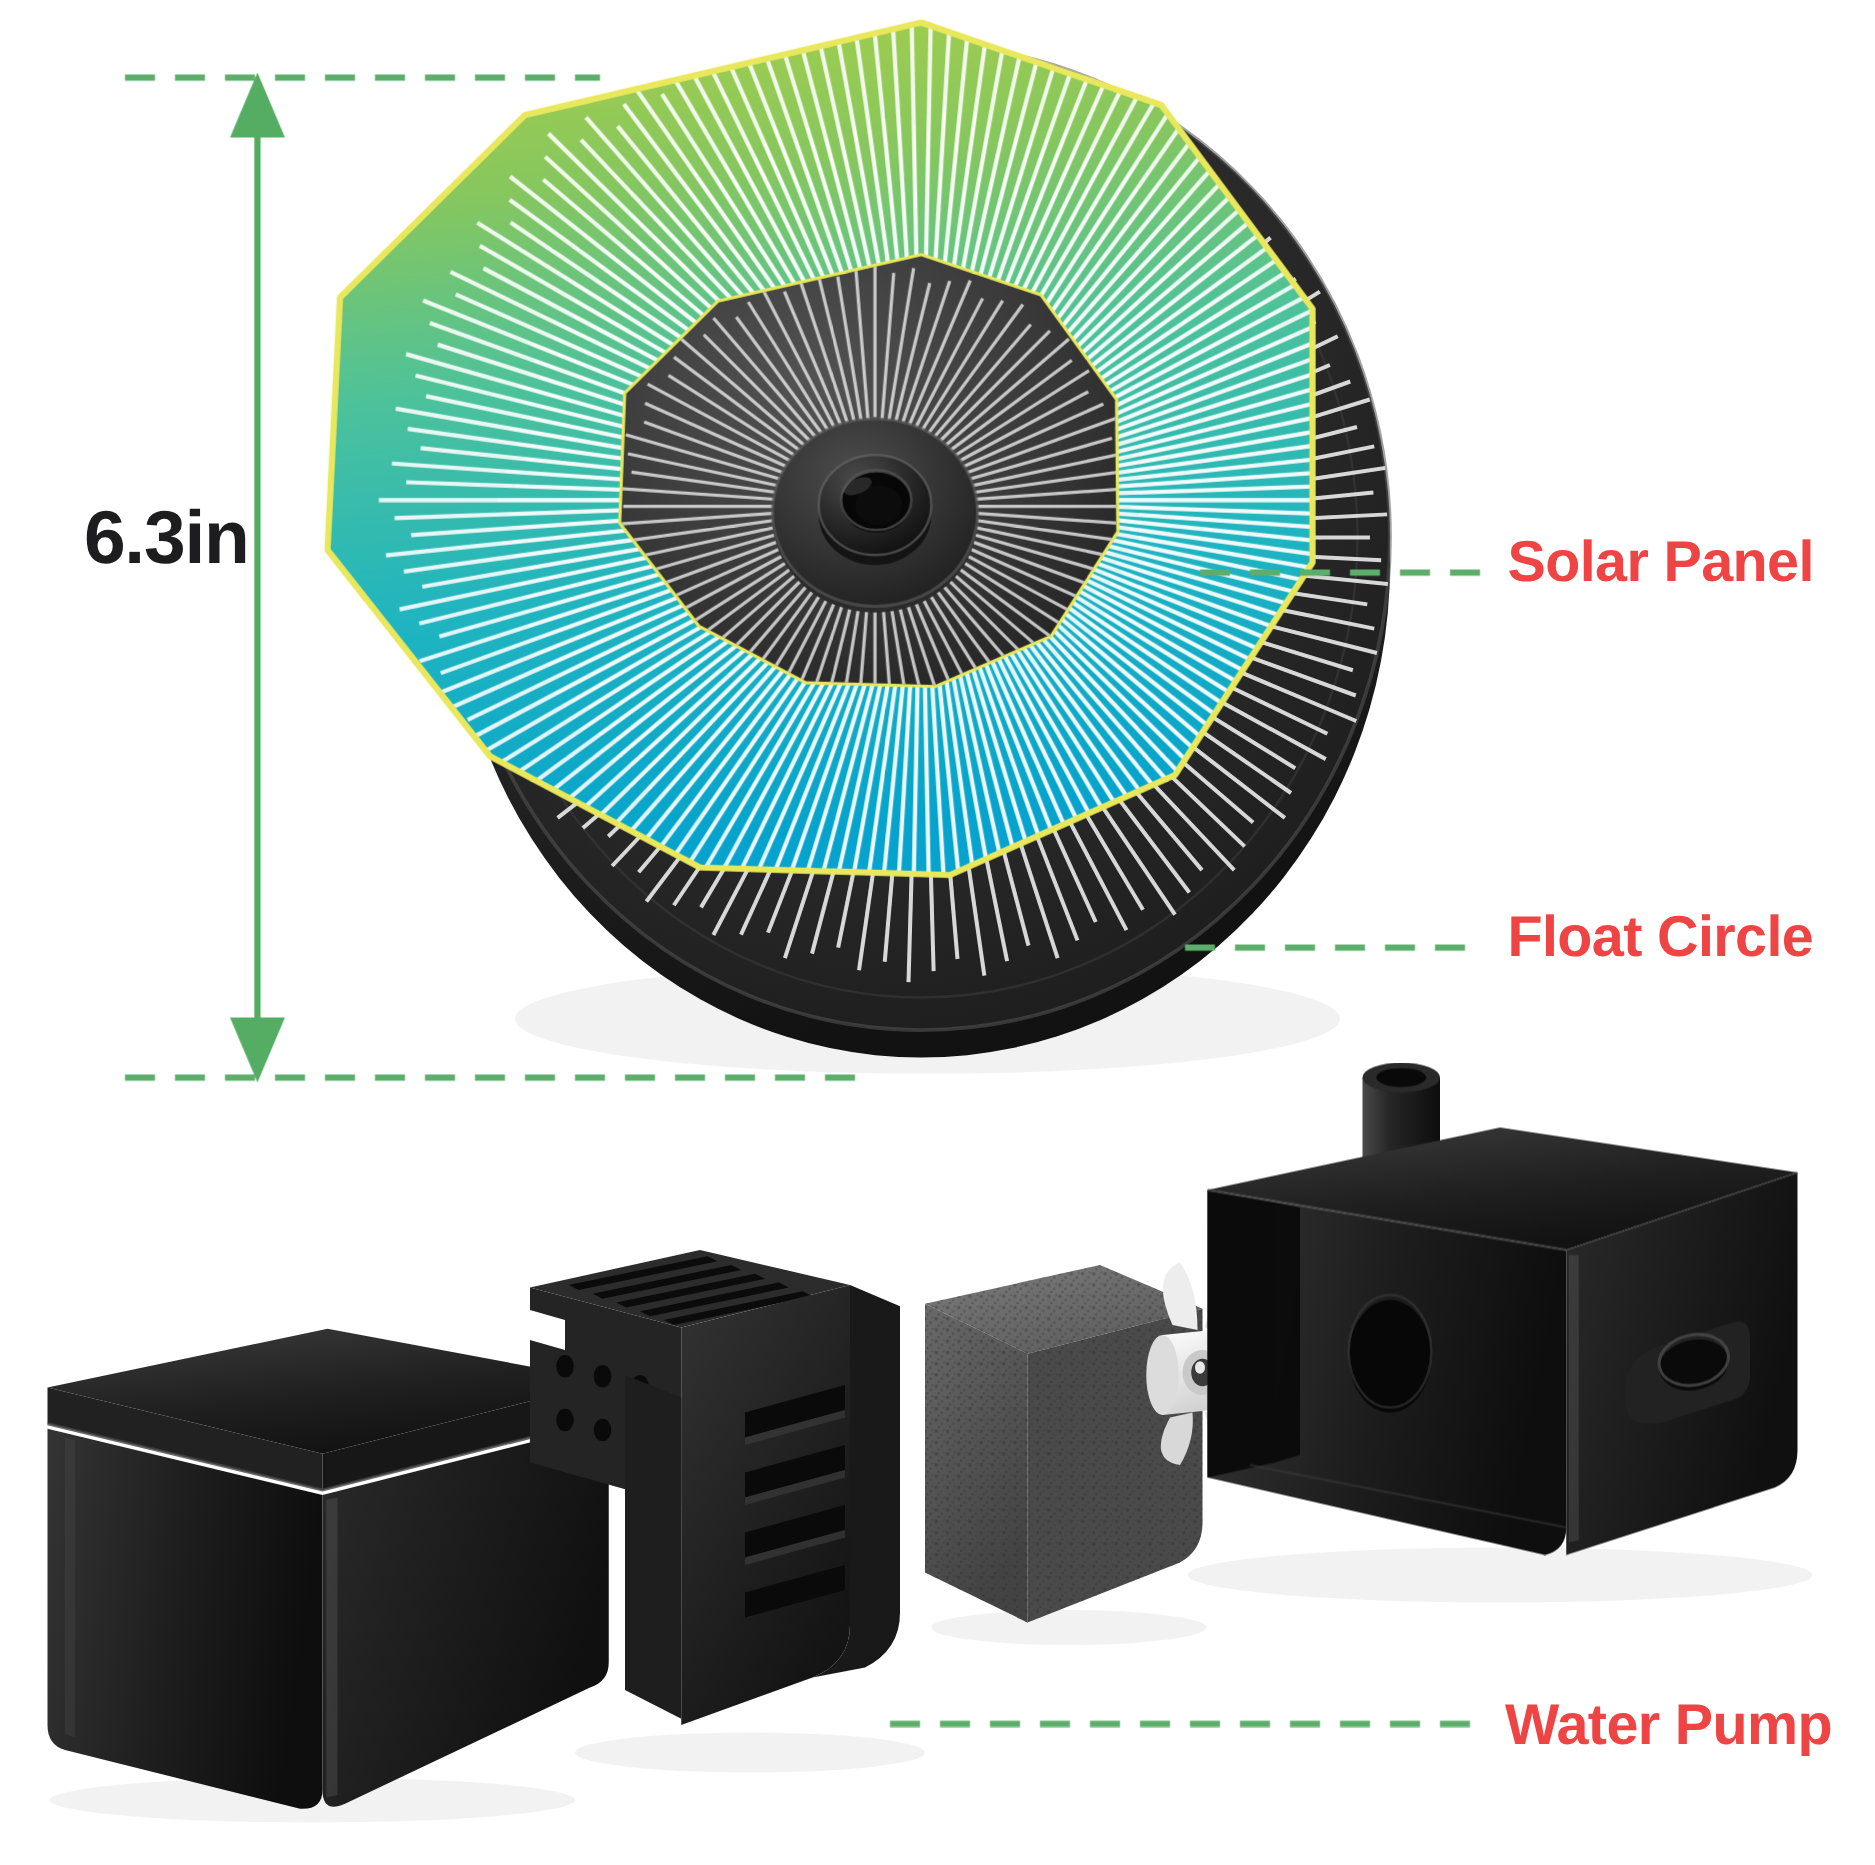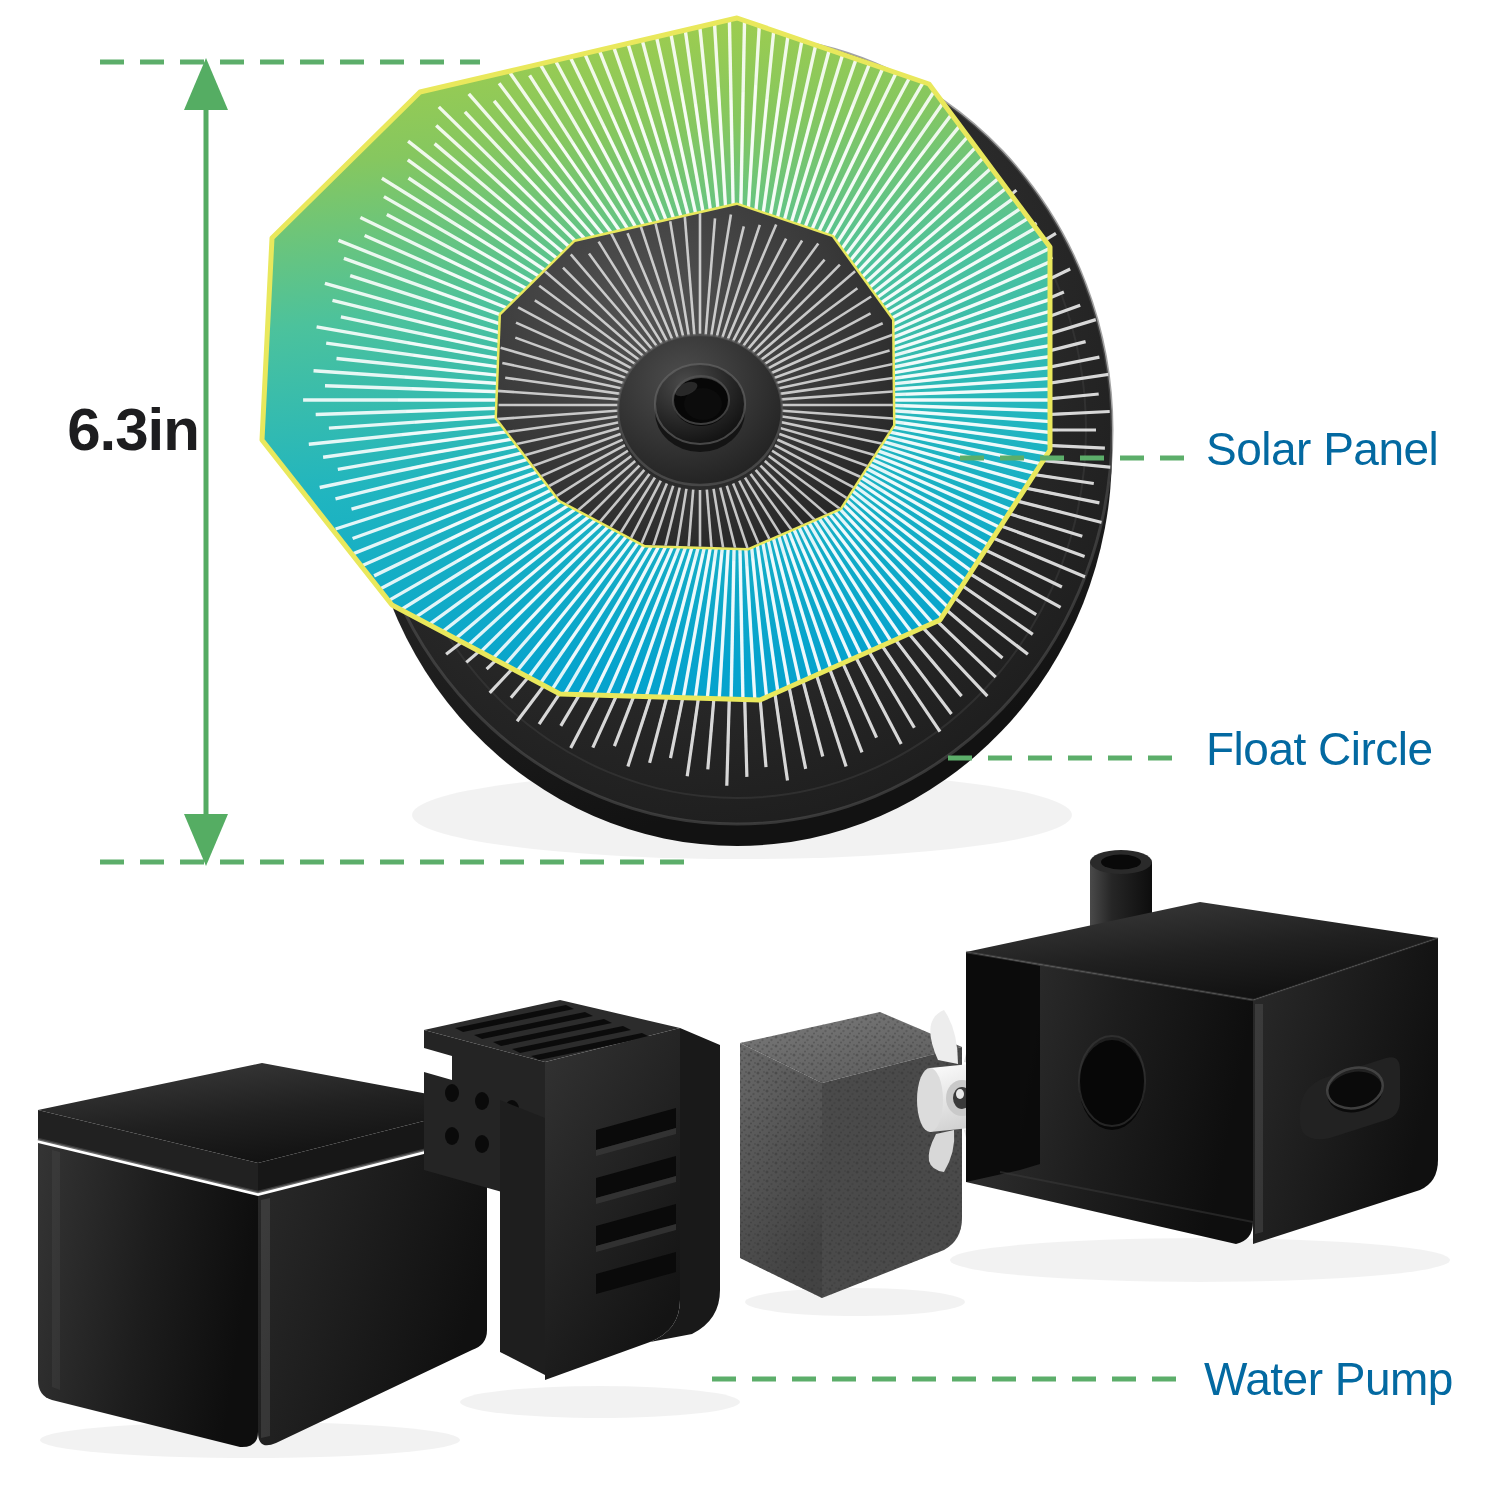--- a/index.html
+++ b/index.html
@@ -31,22 +31,22 @@
     color: #1d1d1f;
     letter-spacing: -1px;
     line-height: 1;
     white-space: nowrap;
   }
 
   
   .callout {
     position: absolute;
     font-size: 46px;
-    font-weight: 400;
-    color: #0369a1;
+    font-weight: 700;
+    color: #ef4444;
     letter-spacing: -0.5px;
     white-space: nowrap;
     line-height: 1;
   }
   #label-solar  { left: 1206px; top: 426px; }
   #label-float  { left: 1206px; top: 726px; }
   #label-pump   { left: 1204px; top: 1356px; }
 
   svg.layer {
     position: absolute;

